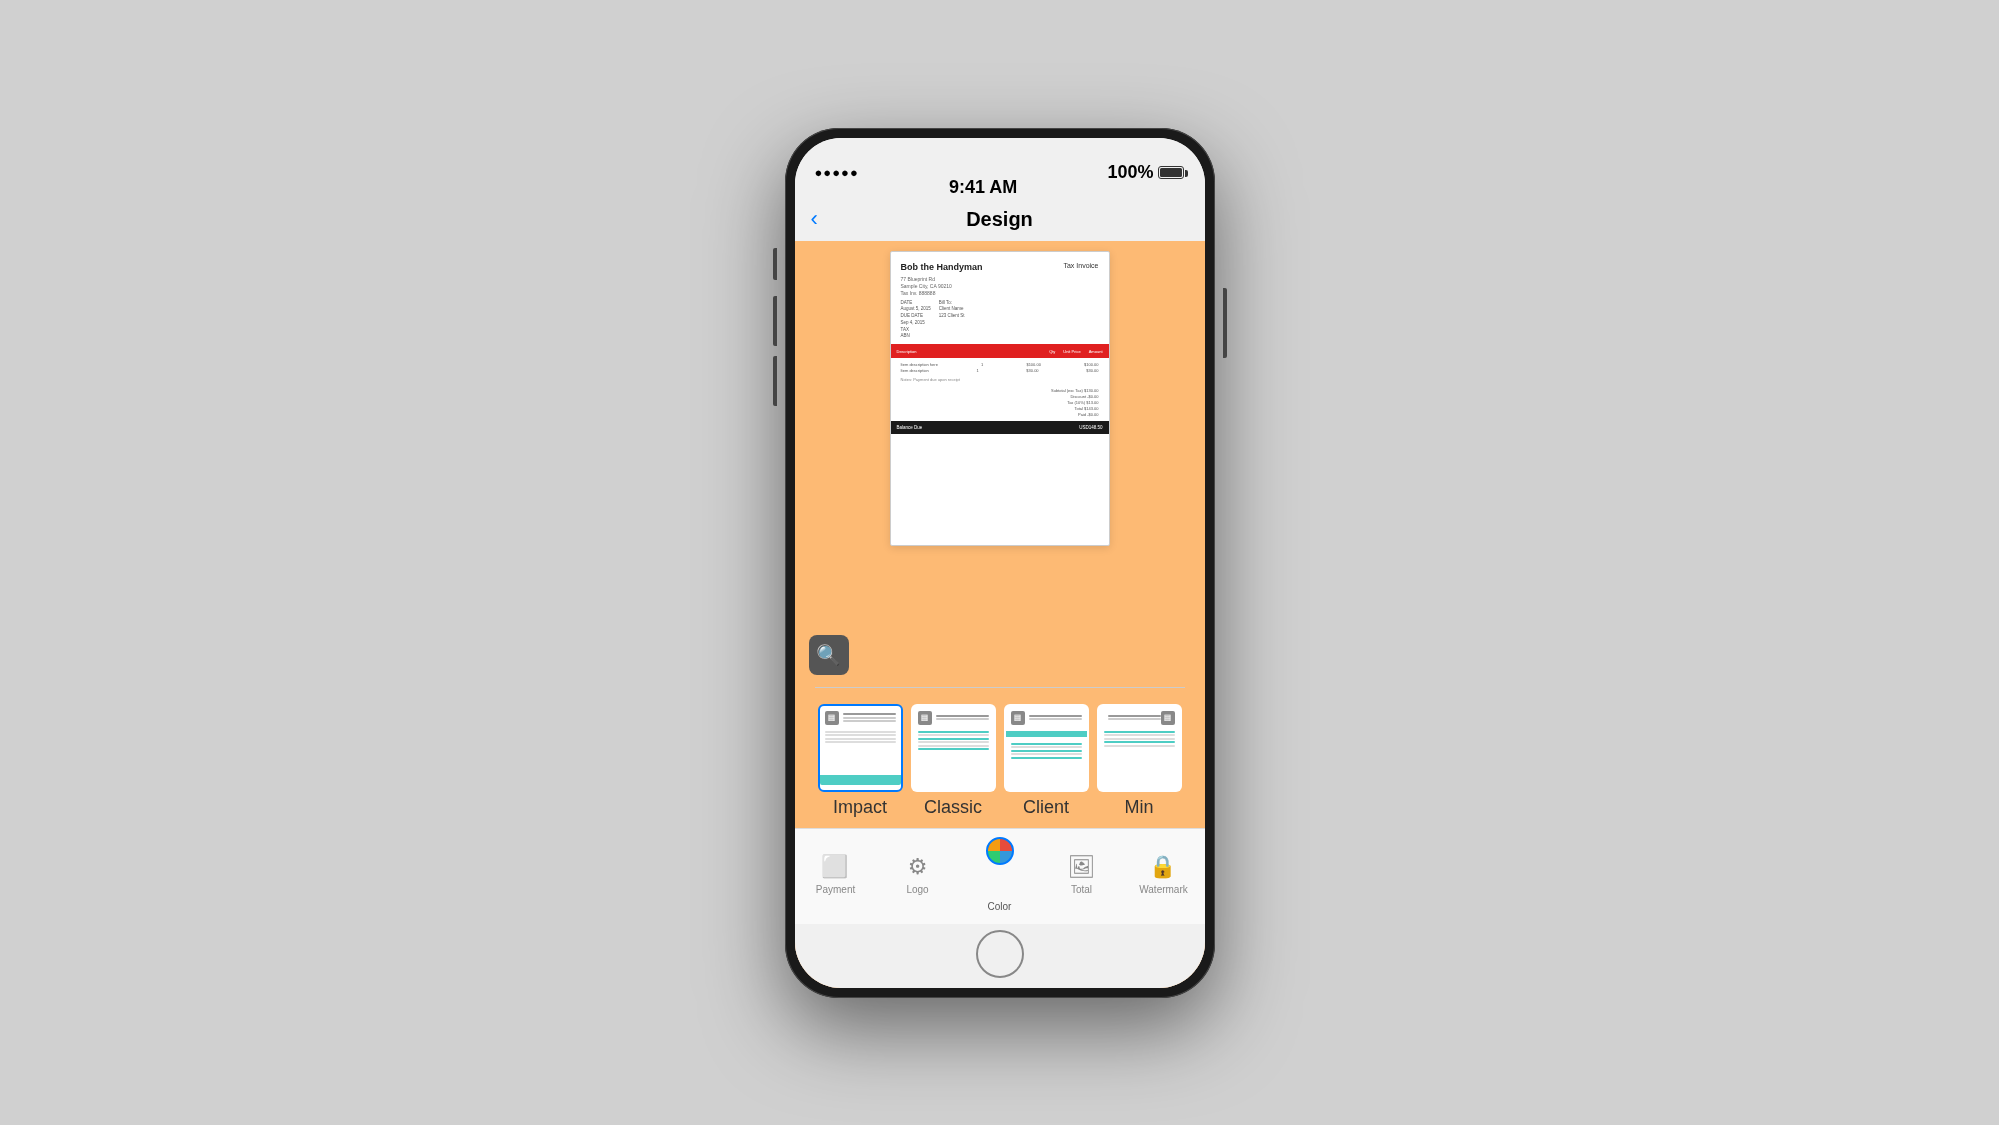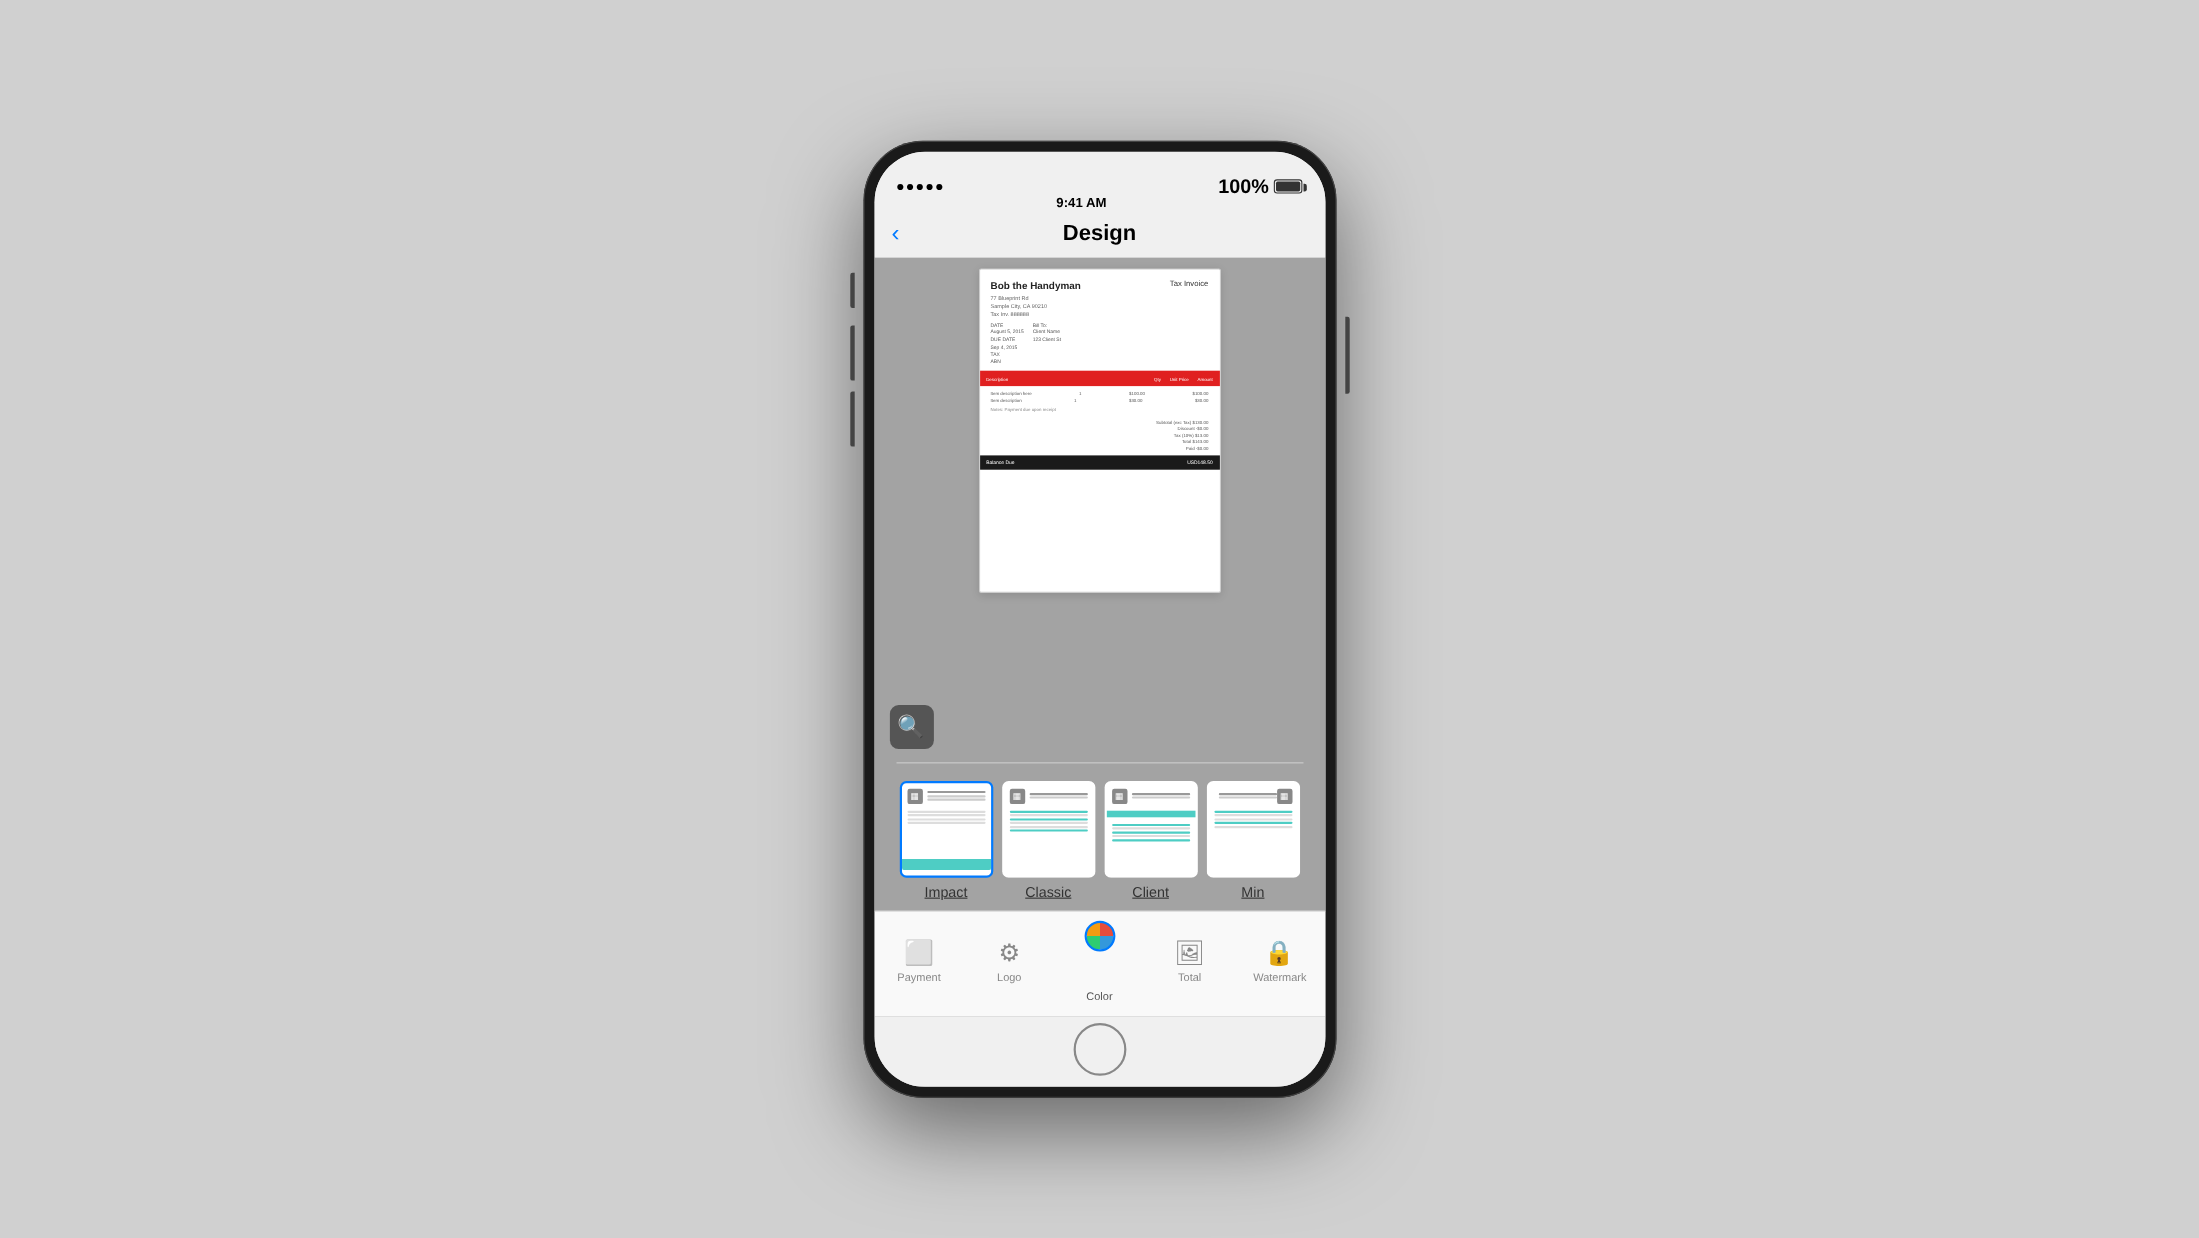--- a/index.html
+++ b/index.html
@@ -33,21 +33,21 @@
     
     .status-bar {
       background: #f0f0f0;
       display: flex;
       justify-content: space-between;
       align-items: center;
       padding: 10px 20px 4px 20px;
       flex-shrink: 0;
     }
     .status-left { font-size: 13px; font-weight: 600; letter-spacing: 1px; }
-    .status-center { font-size: 12px; font-weight: 600; margin-top: 29px; }
+    .status-center { font-size: 18px; font-weight: 600; margin-top: 29px; }
     .status-right { display: flex; align-items: center; gap: 5px; font-size: 18px; font-weight: 600; }
     .battery-icon { width: 26px; height: 13px; border: 1.5px solid #333; border-radius: 3px; position: relative; display: inline-block; }
     .battery-icon::after { content:''; position:absolute; right:-5px; top:3px; width:3px; height:7px; background:#333; border-radius:0 2px 2px 0; }
     .battery-fill { position:absolute; left:1px; top:1px; bottom:1px; width:90%; background:#333; border-radius:1.5px; }
     
     .nav-bar {
       background: #f0f0f0;
       display: flex;
       align-items: center;
       justify-content: center;
@@ -65,21 +65,21 @@
       align-items: center;
     }
     .nav-title {
       font-size: 20px;
       font-weight: 600;
       color: #000;
     }
     
     .main-content {
       flex: 1;
-      background: #a3a3a3;
+      background: #fdba74;
       overflow: hidden;
       display: flex;
       flex-direction: column;
     }
     
     .preview-area {
       flex: 1;
       display: flex;
       flex-direction: column;
       align-items: center;
@@ -220,25 +220,24 @@
       overflow: hidden;
       position: relative;
       display: flex;
       flex-direction: column;
       padding: 5px;
     }
     .template-thumb.selected {
       border-color: #007aff;
     }
     .template-label {
-      font-size: 13px;
+      font-size: 18px;
       color: #333;
       margin-top: 5px;
       text-align: center;
-      text-decoration: underline;
     }
     
     .thumb-header {
       display: flex;
       justify-content: space-between;
       margin-bottom: 3px;
     }
     .thumb-icon {
       width: 14px;
       height: 14px;

